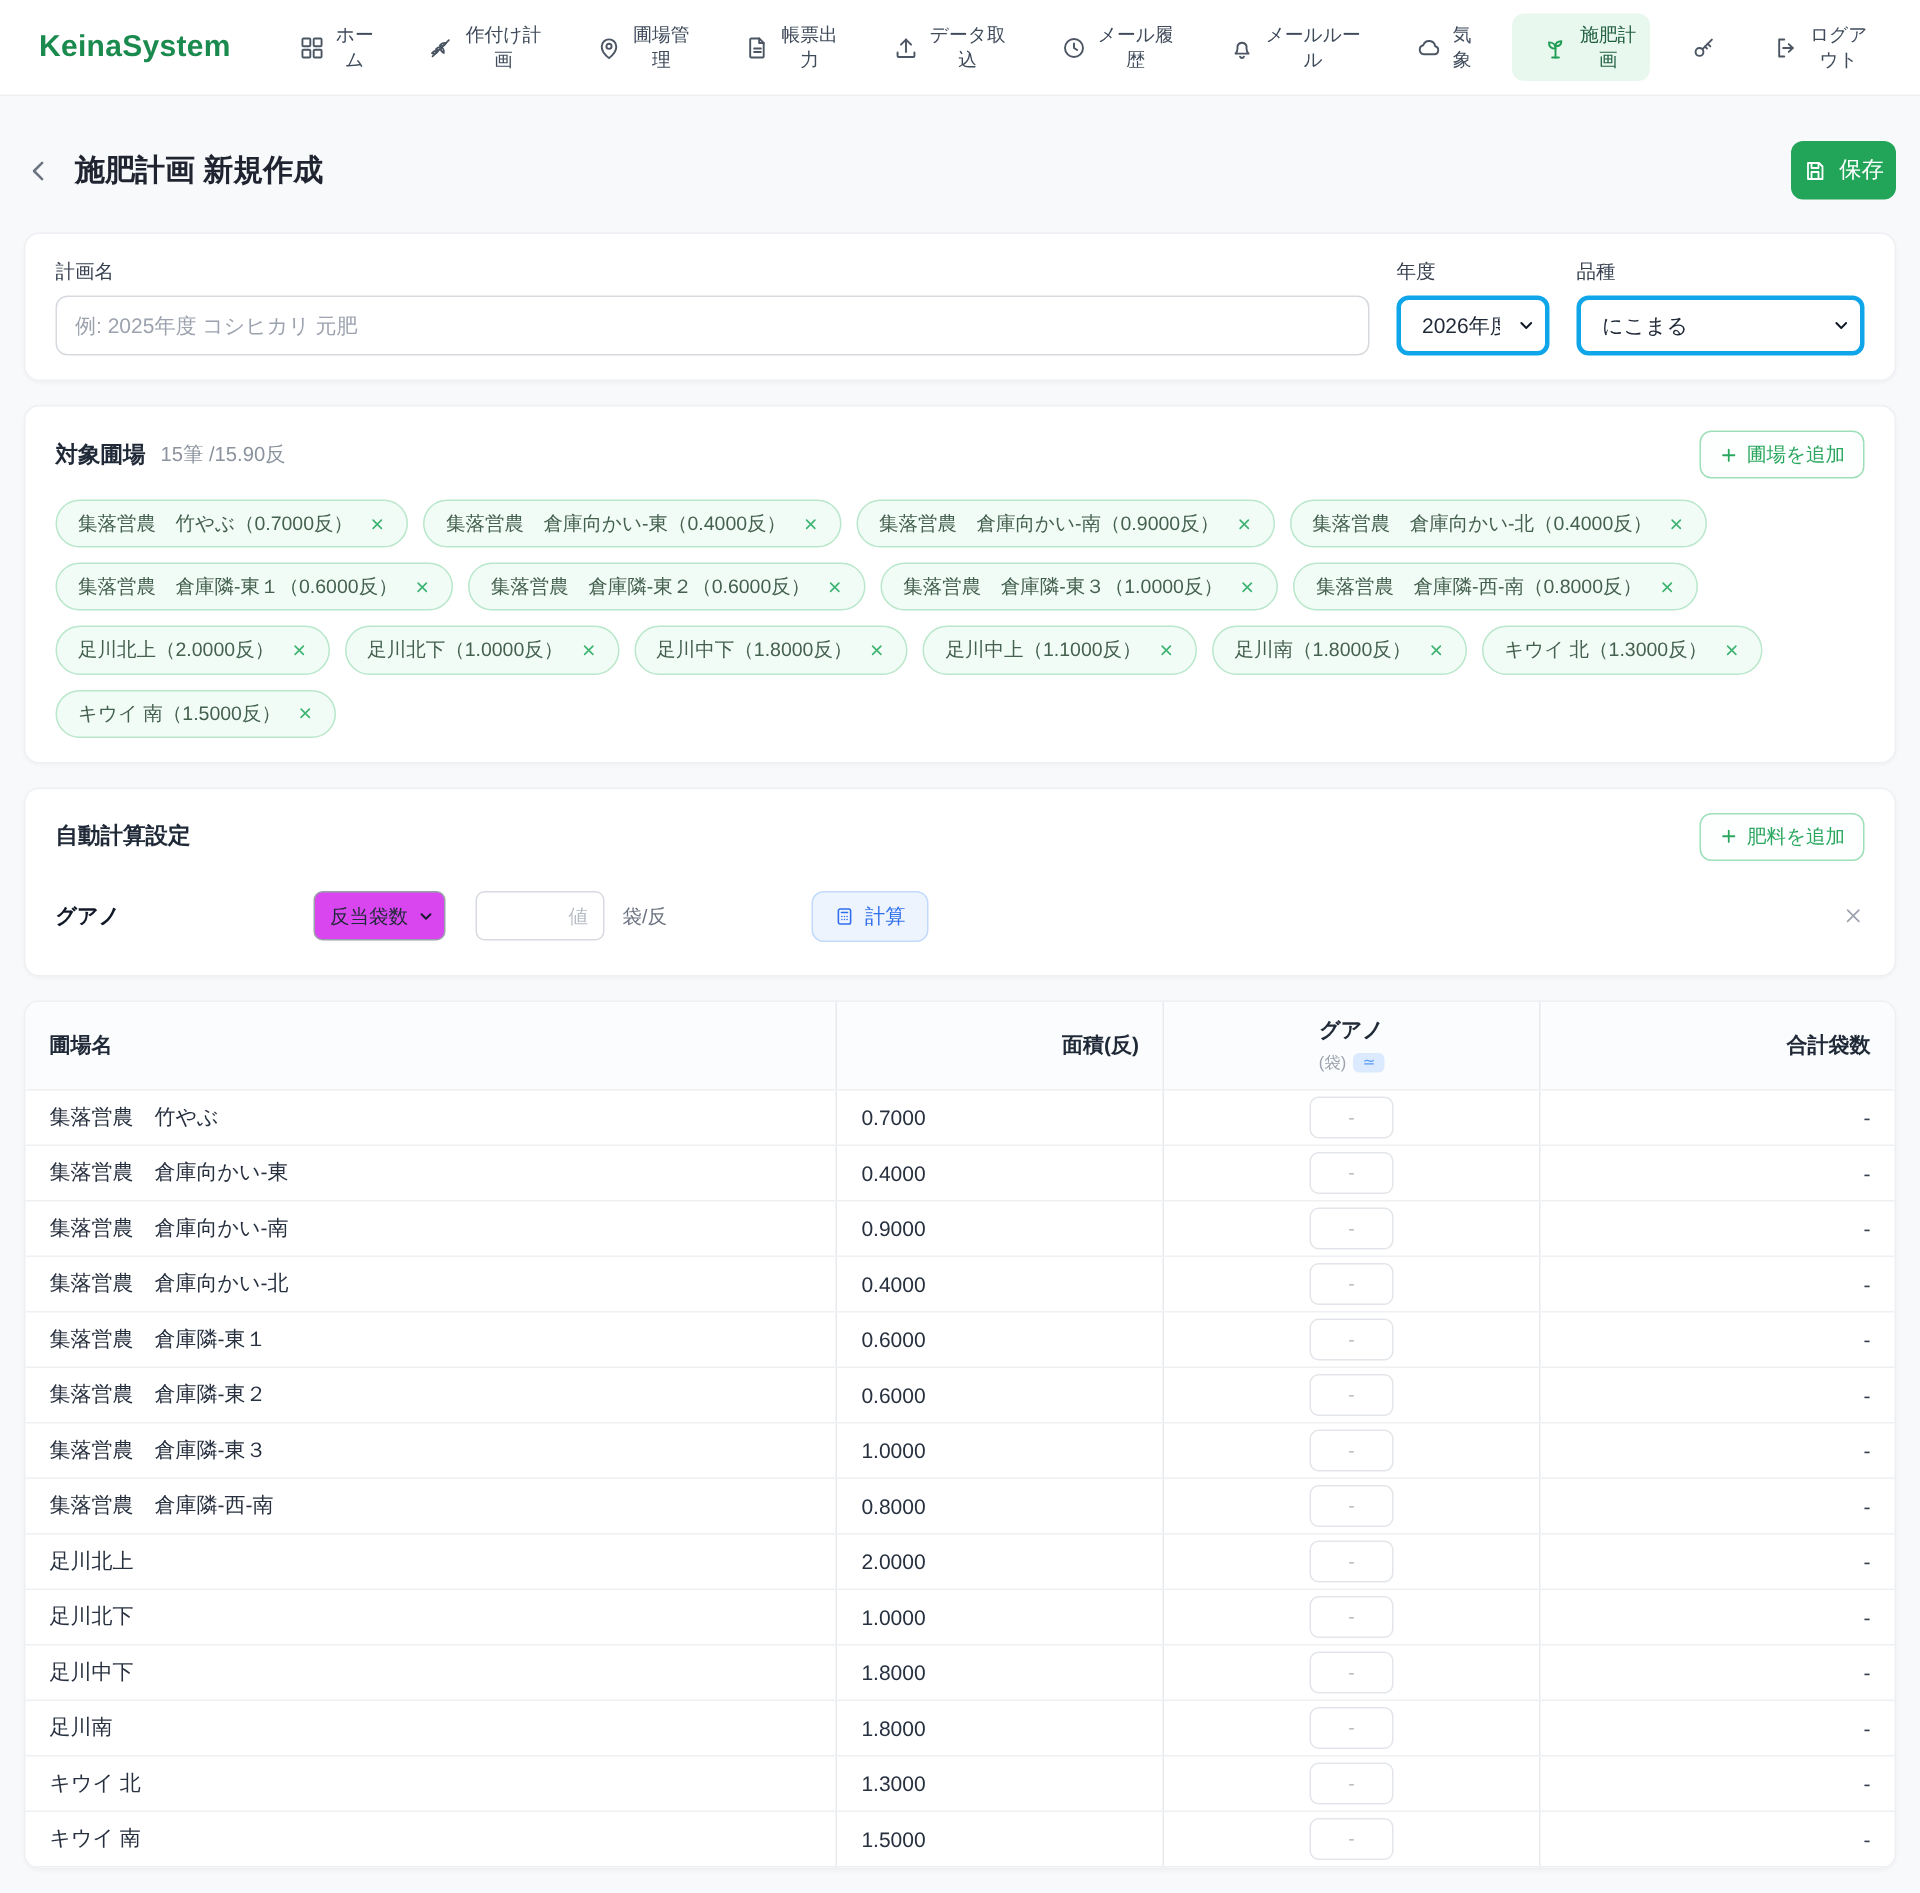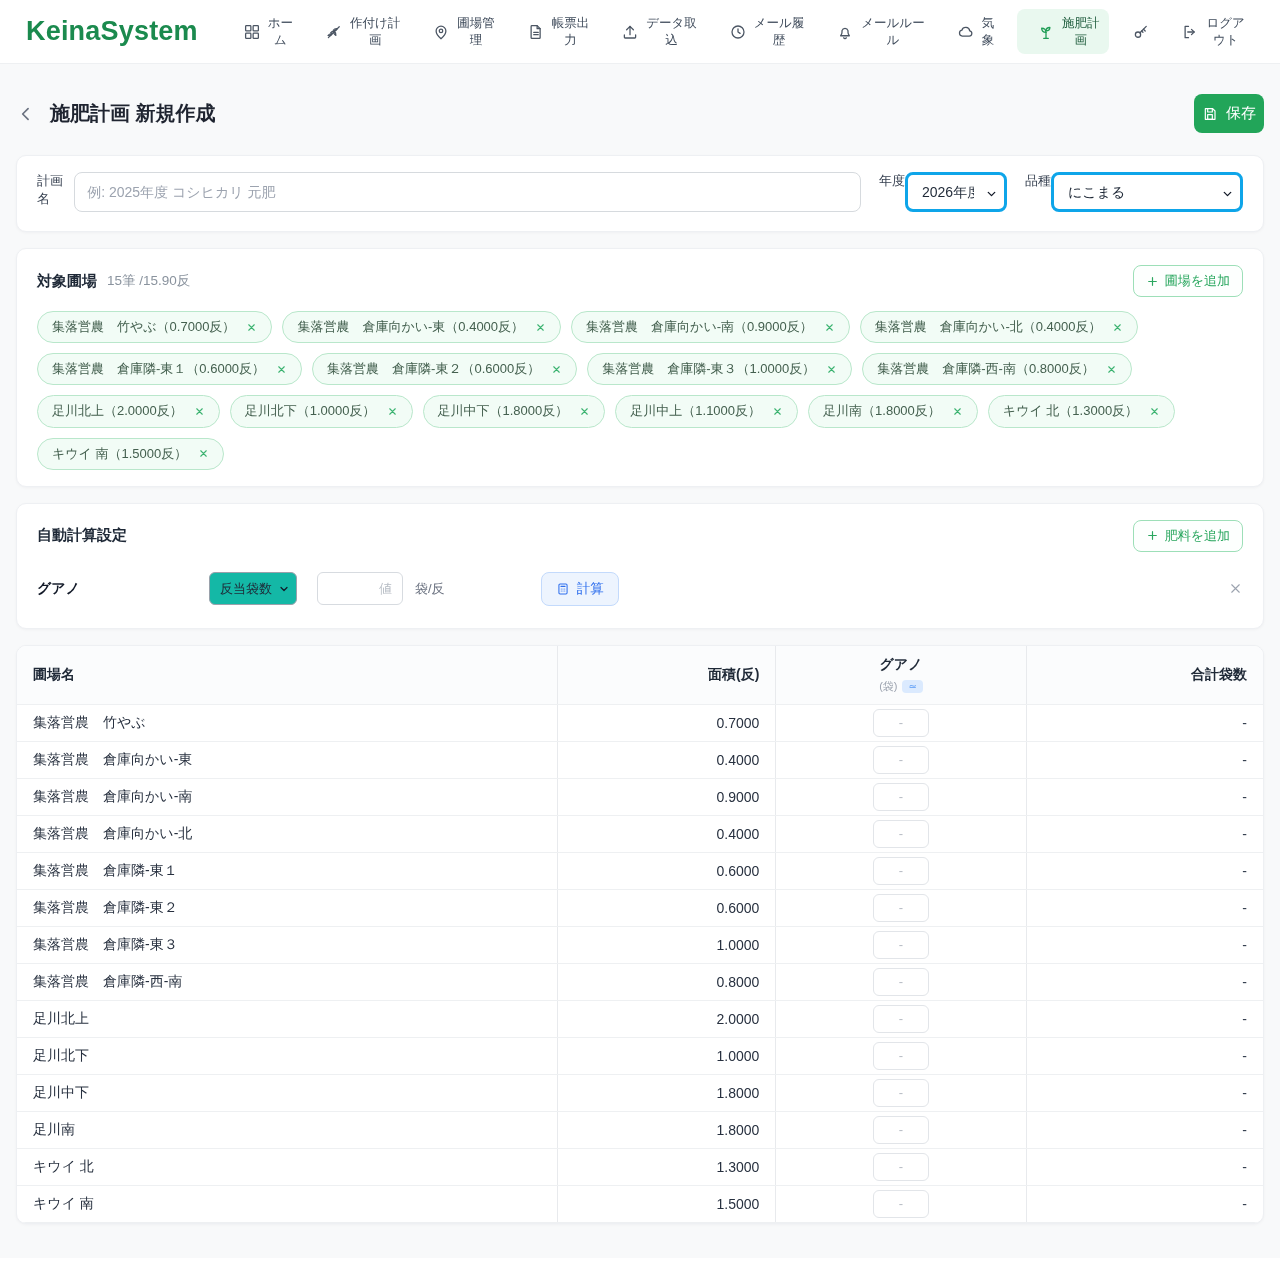--- a/index.html
+++ b/index.html
@@ -8,21 +8,21 @@
     font-family: "Liberation Sans", "DejaVu Sans", sans-serif;
     background:#ffffff; color:#27303f; font-size:14px;
   }
   svg { display:block; }
 
   
   .nav {
     height:64px; background:#fff; display:flex; align-items:center;
     padding:0 26px; border-bottom:1px solid #eef0f2;
   }
-  .logo { font-size:27px; font-weight:700; color:#1b8a4e; letter-spacing:.2px; margin-right:36px; white-space:nowrap; }
+  .logo { font-size:20px; font-weight:700; color:#1b8a4e; letter-spacing:.2px; margin-right:36px; white-space:nowrap; }
   .nav-items { flex:1; display:flex; align-items:center; justify-content:space-between; }
   .nav-item {
     display:flex; align-items:center; gap:7px; cursor:pointer;
     color:#3f4b5b; padding:6px 9px; border-radius:8px;
   }
   .nav-item .nav-ic { color:#4b5563; }
   .nav-label { font-size:12.5px; line-height:1.35; text-align:center; white-space:pre-line; }
   .nav-item.active { background:#e9f8ef;padding-left:20px; }
   .nav-item.active .nav-ic { color:#1f9d55; }
   .nav-item.active .nav-label { color:#215e3f; }
@@ -38,21 +38,21 @@
     font-family:inherit;
   }
 
   .card {
     background:#fff; border:1px solid #eef0f3; border-radius:10px;
     box-shadow:0 1px 3px rgba(16,24,40,.04); padding:16px 20px; margin-bottom:16px;
   }
 
   
   .form-row { display:flex; gap:18px; }
-  .fgroup { display:flex; flex-direction:row; }
+  .fgroup { display:flex; flex-direction:column; }
   .fgroup.plan { flex:1; }
   .flabel { font-size:13px; color:#374151; margin-bottom:7px; }
   .text-input {
     height:40px; border:1px solid #d6dade; border-radius:8px; padding:0 12px;
     font-size:14px; font-family:inherit; color:#27303f; background:#fff; width:100%;
   }
   .text-input::placeholder { color:#9ca3af; }
   .select-wrap { position:relative; display:inline-block; }
   .select-wrap .sel-chev { position:absolute; right:9px; top:50%; transform:translateY(-50%); pointer-events:none; color:#111827; }
   select {
@@ -81,21 +81,21 @@
     font-size:13px; color:#44604f; line-height:1.4;
   }
   .tag-x { background:none; border:none; color:#3cb371; cursor:pointer; display:flex; padding:0; }
 
   
   .calc-row { display:flex; align-items:center; margin-top:20px; padding-bottom:6px; }
   .fert-name { font-weight:700; font-size:14px; color:#111827; width:172px; }
   .mini-select-wrap { position:relative; display:inline-block; }
   .mini-select {
     appearance:none; height:33px; border:1px solid #9aa1ab; border-radius:6px;
-    font-size:13px; padding:0 24px 0 10px; background:#14b8a6; font-family:Liberation Serif, serif; cursor:pointer;
+    font-size:13px; padding:0 24px 0 10px; background:#d946ef; font-family:Liberation Serif, serif; cursor:pointer;
   }
   .mini-select-wrap .sel-chev { position:absolute; right:7px; top:50%; transform:translateY(-50%); pointer-events:none; color:#111827; }
   .val-input {
     width:86px; height:33px; border:1px solid #d7dbe0; border-radius:6px; margin-left:20px;
     font-size:13px; font-family:inherit; text-align:right; padding:0 10px; color:#27303f;
   }
   .val-input::placeholder { color:#b6bcc4; }
   .unit { font-size:13px; color:#6b7280; margin-left:12px; }
   .calc-btn {
     margin-left:96px; display:flex; align-items:center; gap:7px; cursor:pointer;
@@ -112,21 +112,21 @@
   thead th { background:#fbfcfd; padding:14px 16px; font-size:14px; color:#1f2937; font-weight:600; }
   th.h-name { text-align:left; width:43.4%; }
   th.h-area { text-align:right; width:17.5%; }
   th.h-guano { text-align:center; width:20.1%; padding:10px 16px; }
   th.h-total { text-align:right; width:19%; }
   .guano-sub { margin-top:5px; display:flex; align-items:center; justify-content:center; gap:5px; }
   .guano-unit { font-size:11px; color:#9ca3af; font-weight:400; }
   .approx-badge { font-size:10px; color:#5b9cf6; background:#dbeafe; border-radius:4px; padding:1px 6px; font-weight:400; }
   tbody td { padding:4px 16px; height:37px; font-size:14px; color:#27303f; }
   td.td-name { text-align:left; }
-  td.td-area { text-align:right; }
+  td.td-area { }
   td.td-guano { text-align:center; }
   td.td-total { text-align:right; color:#374151; }
   .cell-input {
     width:56px; height:28px; border:1px solid #e2e5e9; border-radius:6px; background:#fff;
     font-size:13px; font-family:inherit; text-align:center; color:#27303f;
   }
   .cell-input::placeholder { color:#b6bcc4; }
 </style>
 </head>
 <body>

